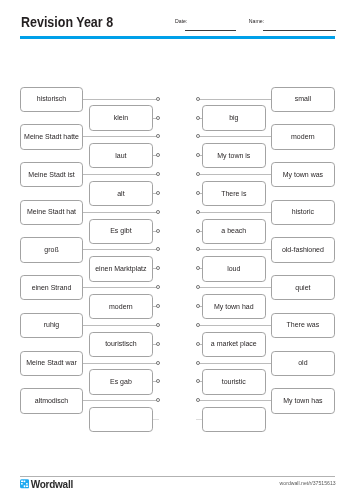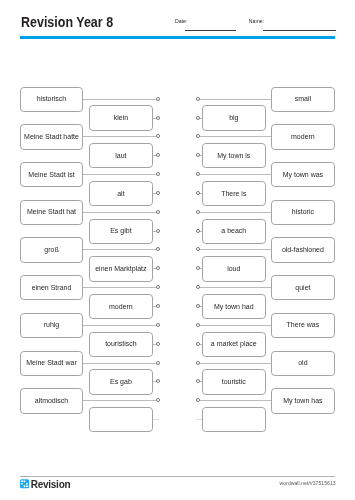--- a/index.html
+++ b/index.html
@@ -233,15 +233,15 @@
     <svg viewBox="0 0 30 30" width="9.1" height="9.5" aria-hidden="true">
       <rect x="0" y="0" width="30" height="30" rx="5" fill="#1eaaf1"></rect>
       <rect x="3.3" y="4.5" width="7.9" height="4.9" rx="1.2" fill="#ffffff"></rect>
       <rect x="12.2" y="3.9" width="5.3" height="6.2" rx="1.4" fill="#ffffff"></rect>
       <rect x="3.3" y="12.5" width="5.6" height="5.3" rx="1.3" fill="#ffffff"></rect>
       <rect x="19.9" y="12.5" width="5.6" height="5.3" rx="1.3" fill="#ffffff"></rect>
       <rect x="12.2" y="20.2" width="5.3" height="6.2" rx="1.4" fill="#ffffff"></rect>
       <rect x="19.6" y="20.6" width="7.5" height="4.9" rx="1.2" fill="#ffffff"></rect>
     </svg>
   </div>
-  <div class="brand">Revision</div>
+  <div class="brand">Wordwall</div>
   <div class="url">wordwall.net/r/37515613</div>
 </div>
 
 </body></html>

